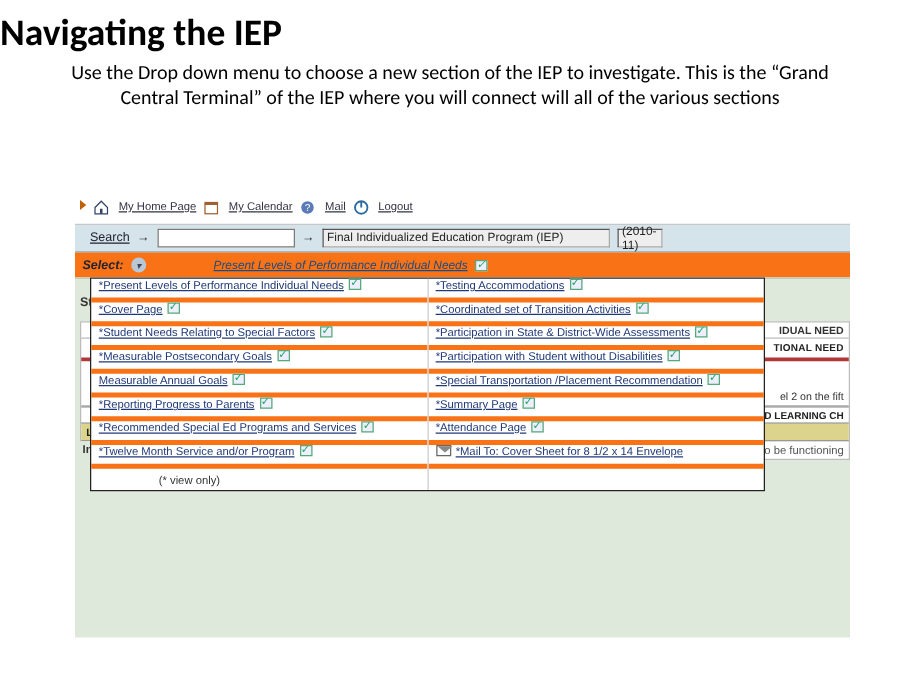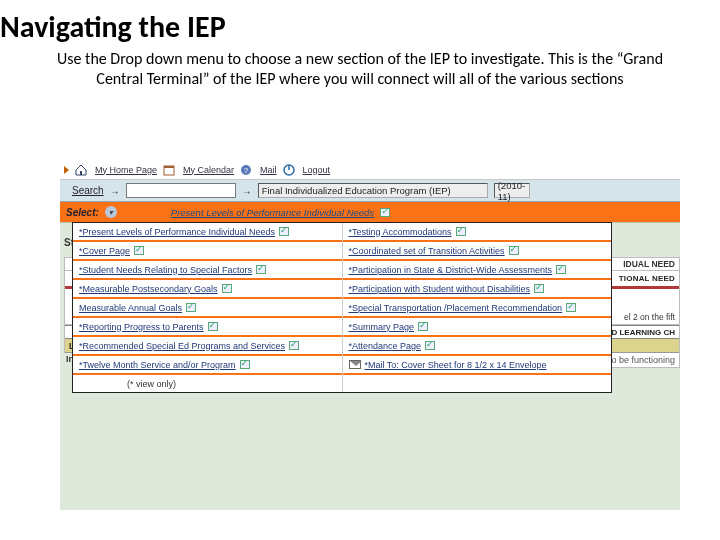--- a/index.html
+++ b/index.html
@@ -31,21 +31,21 @@
     top: 160px;
     width: 620px;
     height: 350px;
     background: #fff;
     font-size: 10px;
     color: #222;
   }
   
   .tb {
     display: flex;
-    align-items: center;
+    align-items: flex-start;
     height: 20px;
     border-bottom: 1px solid #c8c8c8;
     padding-left: 4px;
     gap: 6px;
     background: #fff;
   }
   .tri {
     width: 0; height: 0;
     border-top: 4px solid transparent;
     border-bottom: 4px solid transparent;
@@ -116,24 +116,24 @@
     width: 540px;
     border: 1px solid #222;
     background: #fff;
     display: flex;
     z-index: 10;
   }
   .drop-col { flex: 1; }
   .drop-col + .drop-col { border-left: 1px solid #ccc; }
   .drop-item {
     display: flex;
-    align-items: center;
+    align-items: flex-start;
     height: 19px;
     padding: 0 6px;
-    border-bottom: 2px solid #f97316;
+    border-bottom: 4px solid #f97316;
     font-size: 9px;
     gap: 4px;
   }
   .drop-item a { color: #203a78; text-decoration: underline; cursor: pointer; }
   .drop-foot {
     height: 17px;
     padding: 0 6px;
     display: flex;
     align-items: center;
     font-size: 9px;

